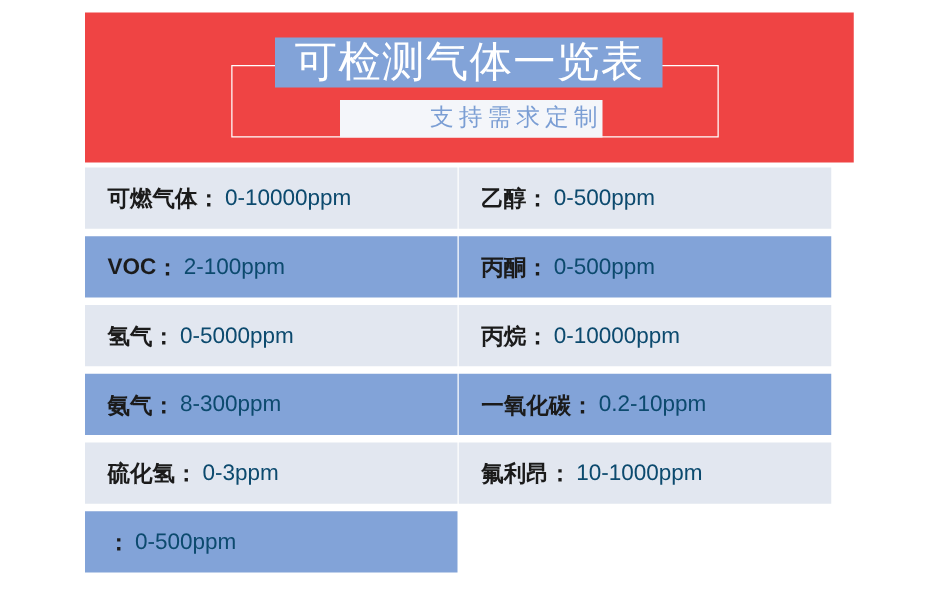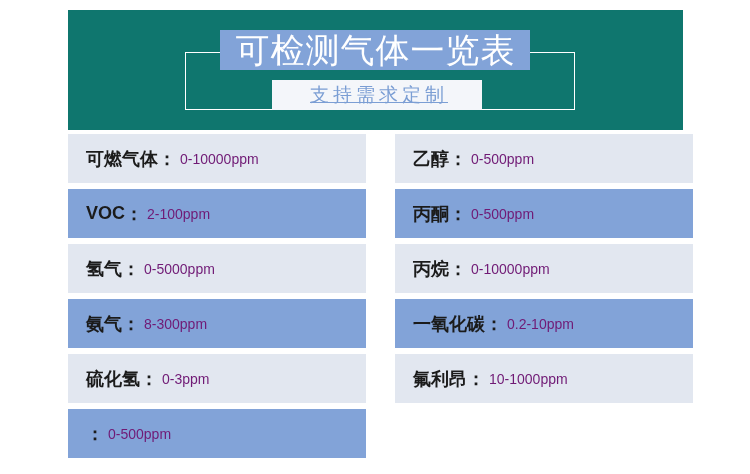--- a/index.html
+++ b/index.html
@@ -20,21 +20,21 @@
     background: #ffffff;
   }
 
   
   .header {
     position: absolute;
     left: 68px;
     top: 10px;
     width: 615px;
     height: 120px;
-    background: #0f766e;
+    background: #ef4444;
     overflow: hidden;
   }
   .deco-frame {
     position: absolute;
     left: 117px;
     top: 42px;
     width: 390px;
     height: 58px;
     border: 1.5px solid #ffffff;
     box-sizing: border-box;
@@ -63,42 +63,41 @@
   .badge {
     position: absolute;
     left: 204px;
     top: 70px;
     width: 210px;
     height: 30px;
     background: #f4f6fa;
     color: #7b9ed4;
     font-size: 19px;
     line-height: 30px;
-    text-align: center;
+    text-align: right;
     letter-spacing: 4px;
     text-indent: 4px;
     white-space: nowrap;
-    text-decoration: underline;
   }
 
   
   .table {
     position: absolute;
     left: 68px;
     top: 134px;
     width: 615px;
     height: 330px;
   }
   .col {
     position: absolute;
     top: 0;
     width: 298px;
   }
   .col-left  { left: 0; text-align: right; }
-  .col-right { left: 327px; }
+  .col-right { left: 299px; }
 
   .row {
     height: 49px;
     margin-bottom: 6px;
     display: flex;
     align-items: center;
     padding-left: 18px;
     box-sizing: border-box;
     white-space: nowrap;
   }
@@ -111,22 +110,22 @@
     font-weight: bold;
     font-size: 18px;
   }
   .gas-colon {
     color: #1b1b1b;
     font-weight: bold;
     font-size: 18px;
     margin-right: 4px;
   }
   .gas-range {
-    color: #701a75;
-    font-size: 14px;
+    color: #0c4a6e;
+    font-size: 18px;
     font-weight: 400;
   }
 </style>
 </head>
 <body>
 
 <div class="page">
 
   <div class="header">
     <div class="deco-frame"></div>

